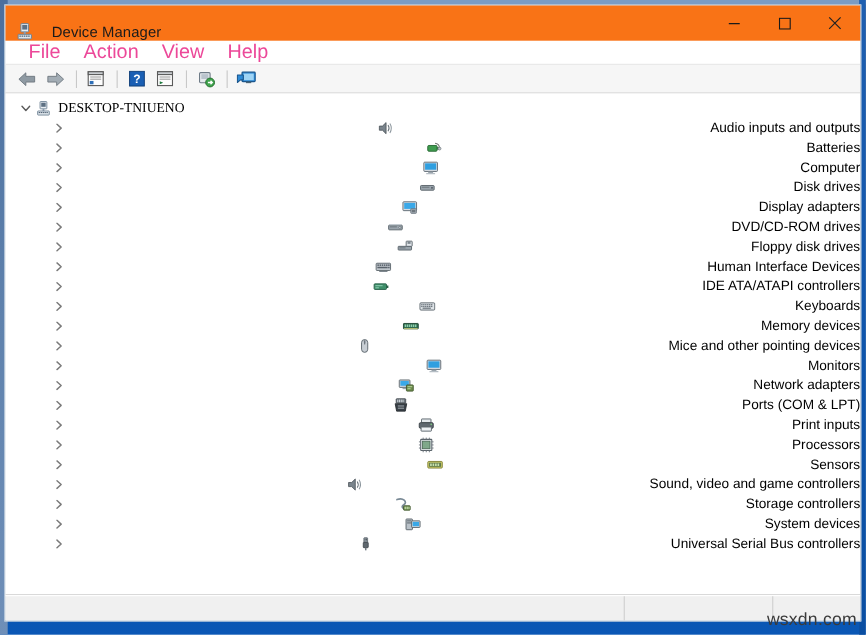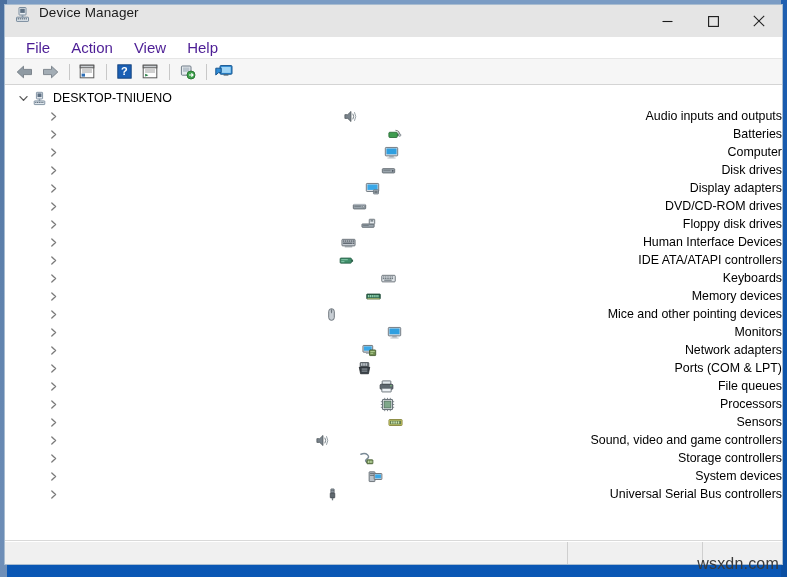--- a/index.html
+++ b/index.html
@@ -41,25 +41,26 @@
     background: #ffffff;
     border: 1px solid #a8bcd0;
     box-sizing: border-box;
     display: flex;
     flex-direction: column;
   }
 
   
   #titlebar {
     height: 32px;
-    background: #e5e5e5;
+    background: #f97316;
     display: flex;
-    align-items: flex-start;
+    align-items: flex-end;
     flex: 0 0 auto;
     position: relative;
+    gap: 8px;
   }
   #title-icon {
     margin-left: 8px;
     width: 18px; height: 18px;
     display: flex; align-items: center; justify-content: center;
   }
   #title-text {
     margin-left: 8px;
     font-size: 13.5px;
     color: #1b1b1b;
@@ -83,22 +84,22 @@
   #menubar {
     height: 21px;
     background: #ffffff;
     display: flex;
     align-items: center;
     padding-left: 12px;
     flex: 0 0 auto;
     border-bottom: 1px solid #e6e6e6;
   }
   .menu-item {
-    font-size: 15px;
-    color: #4c1d95;
+    font-size: 18px;
+    color: #ec4899;
     padding: 2px 9px;
     margin-right: 3px;
     cursor: default;
   }
 
   
   #toolbar {
     height: 25px;
     background: #f6f6f6;
     border-bottom: 1px solid #d4d4d4;
@@ -147,21 +148,21 @@
   }
   .twisty svg { display:block; }
   .node-icon {
     width: 16px; height: 16px;
     margin-right: 6px;
     flex: 0 0 16px;
     display: flex; align-items: center; justify-content: center;
   }
   .node-label { line-height: 18px; }
 
-  .root { padding-left: 10px; }
+  .root { padding-left: 10px; font-family: Liberation Serif, serif; }
   .child { padding-left: 40px; justify-content: space-between; }
 
   
   #statusbar {
     height: 22px;
     background: #f0f0f0;
     border-top: 1px solid #ffffff;
     display: flex;
     align-items: center;
     flex: 0 0 auto;
@@ -593,21 +594,21 @@
               </svg>
             </span>
             <span class="node-icon">
               <svg width="15" height="15" viewBox="0 0 16 16">
                 <rect x="3.4" y="2" width="9.2" height="3.8" rx="0.4" fill="#e4e9ed" stroke="#5b646b" stroke-width="0.9"></rect>
                 <rect x="1.2" y="5.6" width="13.6" height="5.4" rx="1.2" fill="#5f686f" stroke="#3d444a" stroke-width="0.9"></rect>
                 <rect x="3" y="9.8" width="10" height="4" rx="0.4" fill="#eef2f5" stroke="#5b646b" stroke-width="0.9"></rect>
                 <circle cx="12.8" cy="7.2" r="0.8" fill="#7ed07e"></circle>
               </svg>
             </span>
-            <span class="node-label">File queues</span>
+            <span class="node-label">Print inputs</span>
           </div>
           <div class="node child">
             <span class="twisty">
               <svg width="9" height="9" viewBox="0 0 9 9">
                 <path d="M2.8 1 L6.6 4.5 L2.8 8" fill="none" stroke="#7a7a7a" stroke-width="1.3" stroke-linecap="round" stroke-linejoin="round"></path>
               </svg>
             </span>
             <span class="node-icon">
               <svg width="15" height="15" viewBox="0 0 16 16">
                 <rect x="2.6" y="2.6" width="10.8" height="10.8" rx="0.6" fill="#dfe4e8" stroke="#5b646b" stroke-width="1"></rect>

